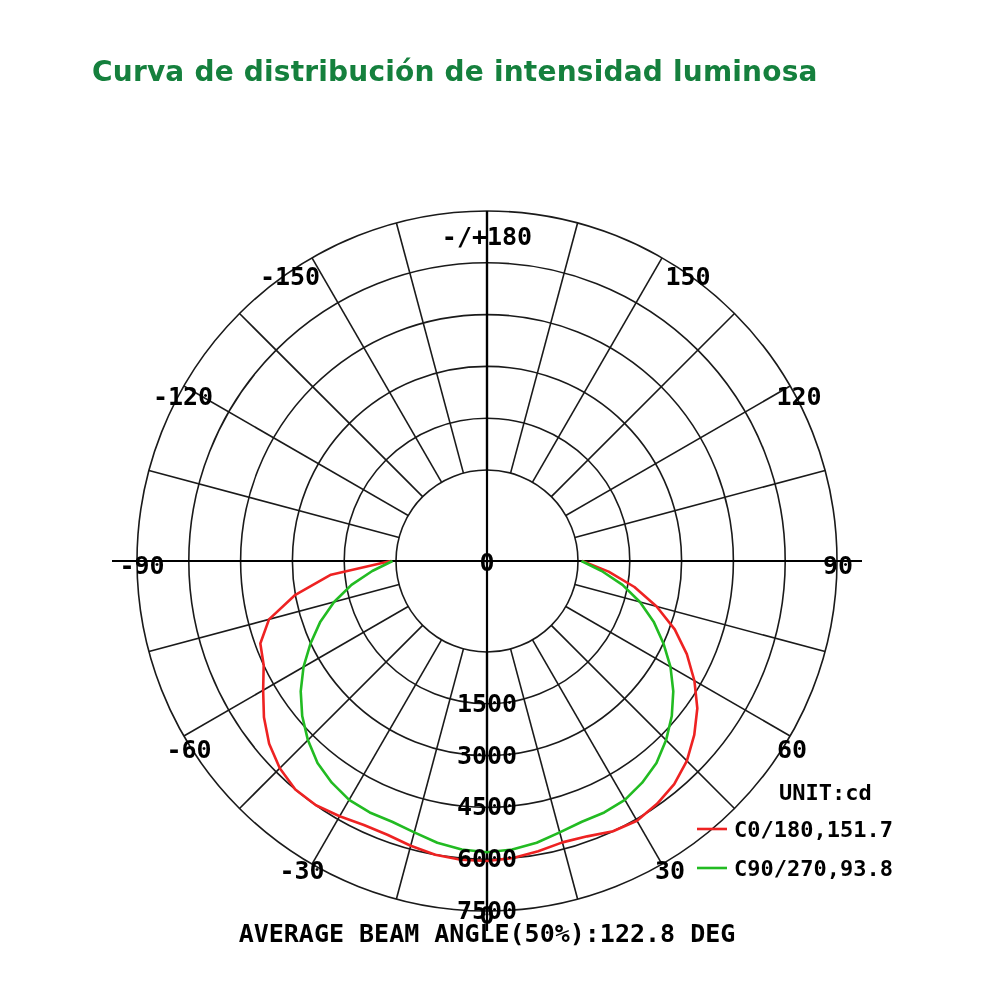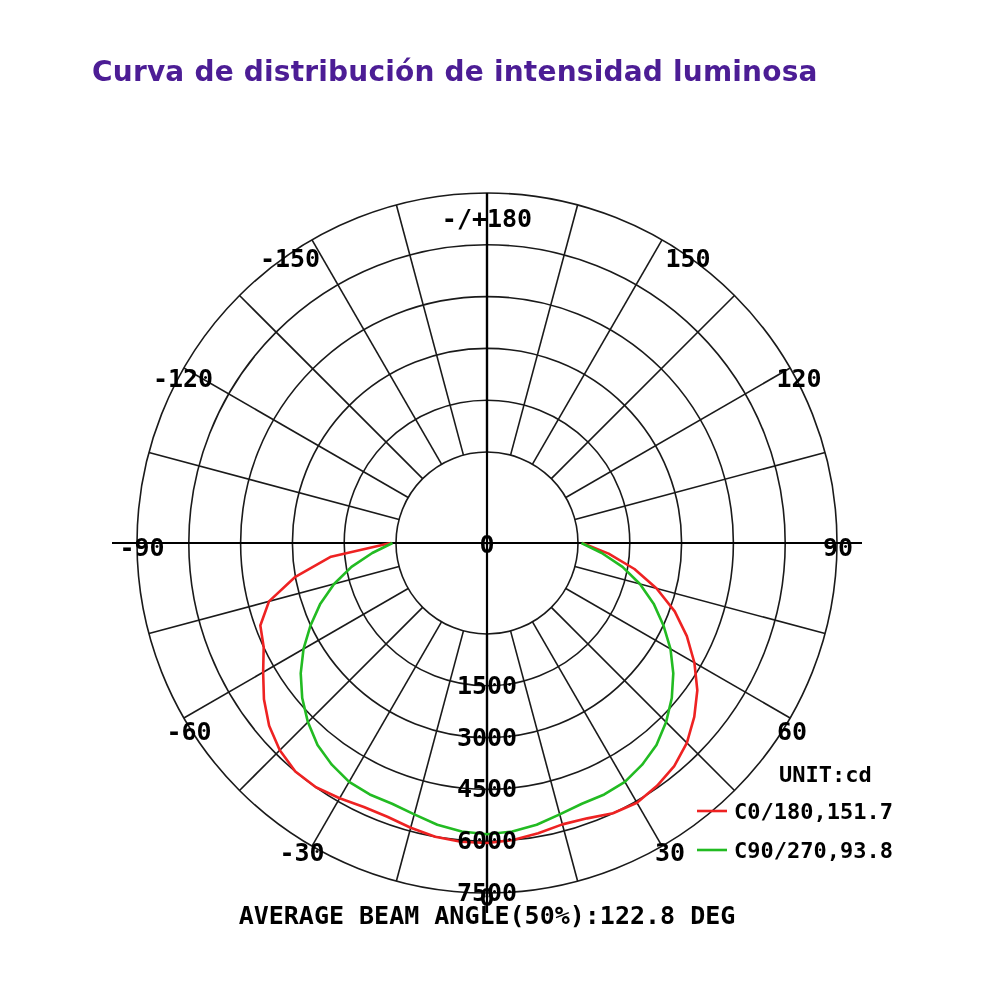--- a/index.html
+++ b/index.html
@@ -14,27 +14,27 @@
     position: relative;
     overflow: hidden;
   }
   #title {
     position: absolute;
     left: 92px;
     top: 55px;
     font-family: "DejaVu Sans", sans-serif;
     font-weight: bold;
     font-size: 28px;
-    color: #4c1d95;
+    color: #15803d;
     letter-spacing: 0.2px;
   }
   #chart-wrap {
     position: absolute;
     left: 0;
-    top: 150px;
+    top: 168px;
     width: 912px;
     height: 820px;
   }
   svg { display: block; }
   .polar-label {
     font-family: "DejaVu Sans Mono", monospace;
     font-weight: bold;
     font-size: 25px;
     fill: #000000;
   }

